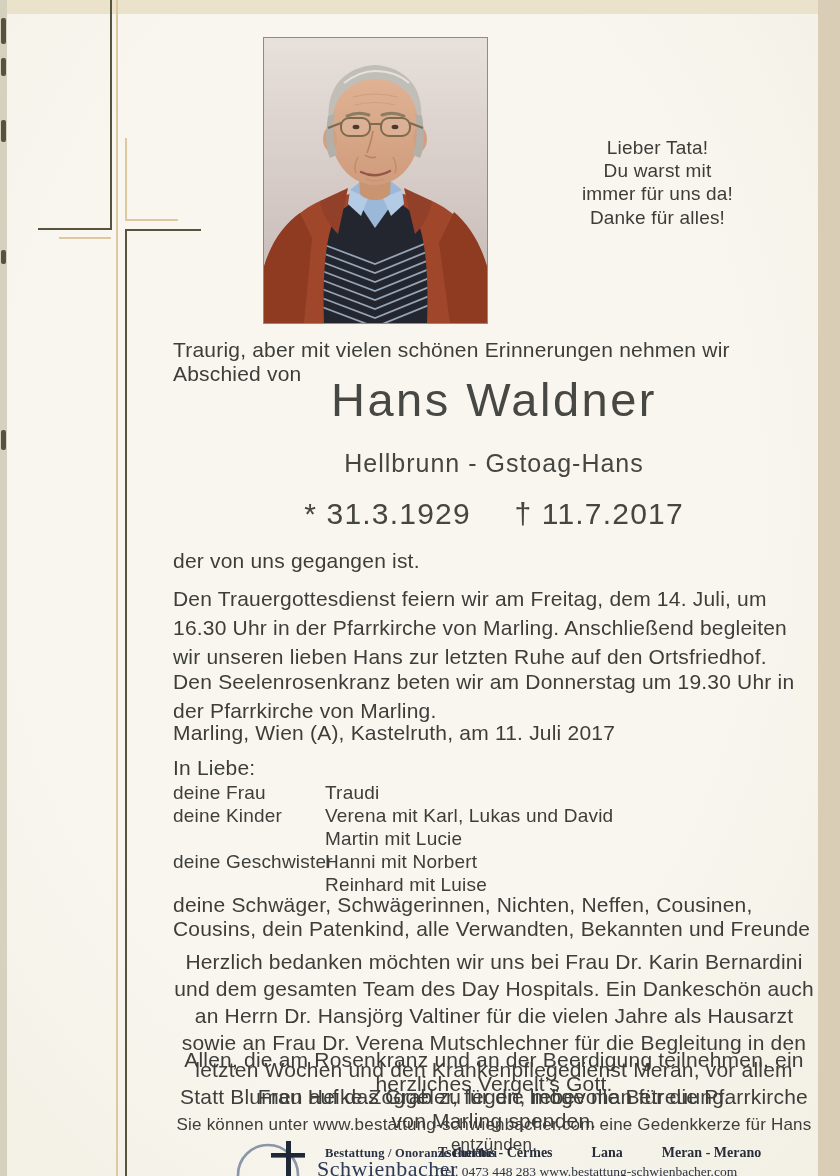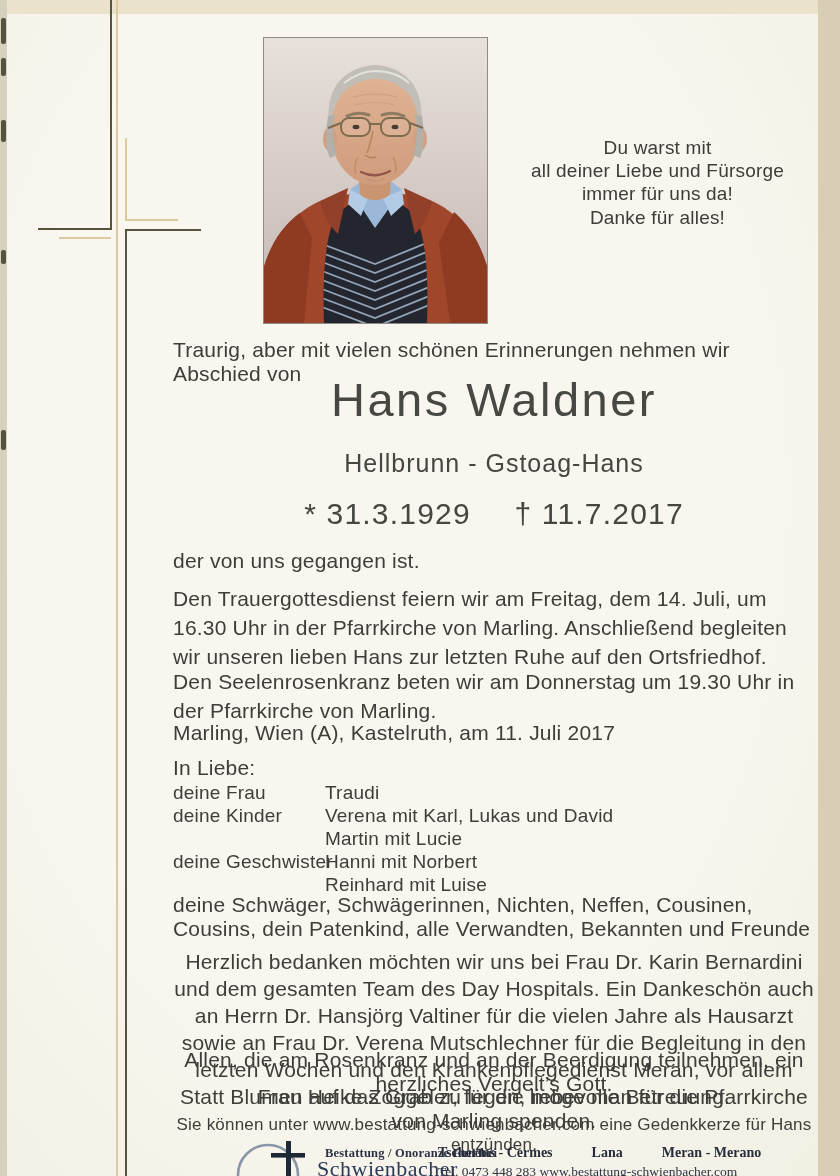--- a/index.html
+++ b/index.html
@@ -153,22 +153,22 @@
       <path d="M94,119 Q89,128 92,135" stroke="#c08c6a" stroke-width="1.4" fill="none"></path>
       <path d="M129,119 Q134,128 131,135" stroke="#c08c6a" stroke-width="1.4" fill="none"></path>
 
       <path d="M97,134 Q111,141 126,133" stroke="#95564a" stroke-width="2.4" fill="none" stroke-linecap="round"></path>
       <path d="M102,141 Q111,145 120,141" stroke="#c79579" stroke-width="1.4" fill="none"></path>
       <path d="M104,151 Q111,155 118,151" stroke="#c79579" stroke-width="1.2" fill="none"></path>
     </svg>
   </div>
 
   <div class="abs note">
+    <div>Lieber Tata!</div>
     <div>Du warst mit</div>
-    <div>all deiner Liebe und Fürsorge</div>
     <div>immer für uns da!</div>
     <div>Danke für alles!</div>
   </div>
 
   <div class="abs col t19" style="top:338px;">Traurig, aber mit vielen schönen Erinnerungen nehmen wir Abschied von</div>
 
   <div class="abs col center name">Hans Waldner</div>
   <div class="abs col center house">Hellbrunn - Gstoag-Hans</div>
   <div class="abs col center dates">
     <span class="birth">* 31.3.1929</span>

